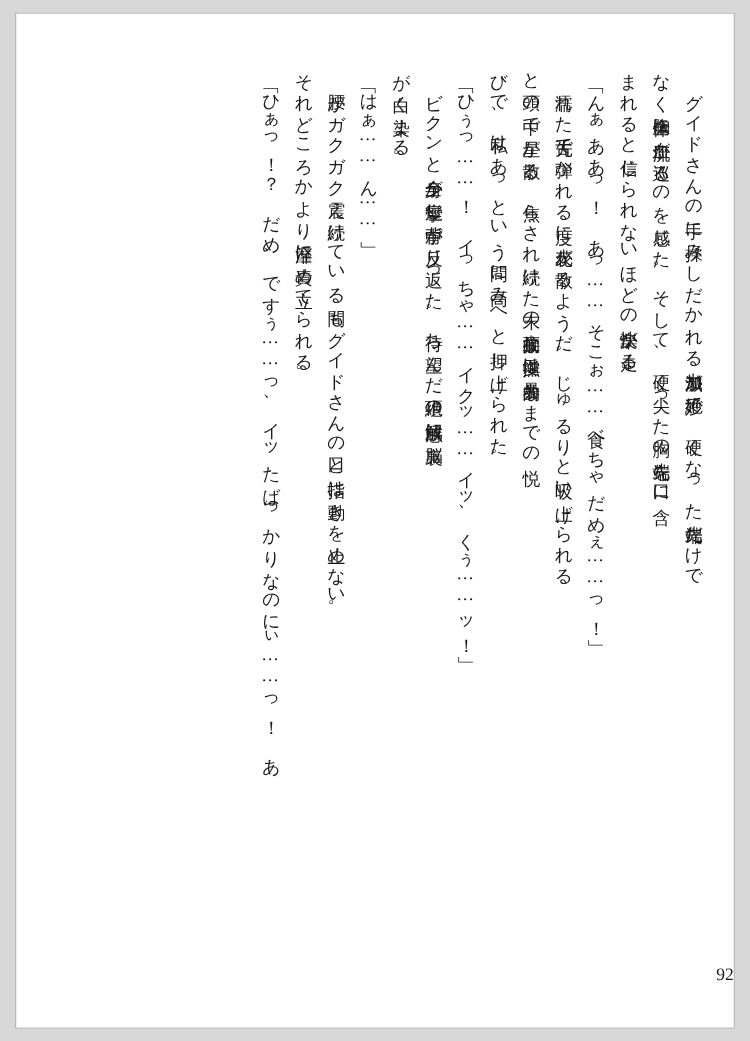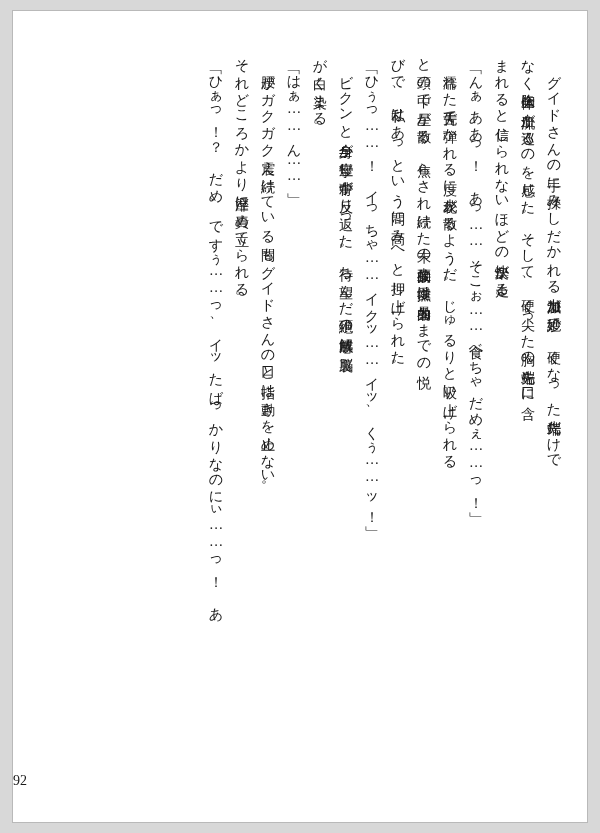--- a/index.html
+++ b/index.html
@@ -50,21 +50,21 @@
     overflow: visible;
   }
   .col.indent {
     padding-top: 16px;
   }
   .page-number {
     position: absolute;
     left: 0;
     right: 0;
     top: 762px;
-    text-align: left;
+    text-align: right;
     font-family: "Liberation Serif", serif;
     font-size: 14px;
     color: #1a1a1a;
   }
 </style>
 </head>
 <body>
 
 <div class="page">
   <div class="text-area">

